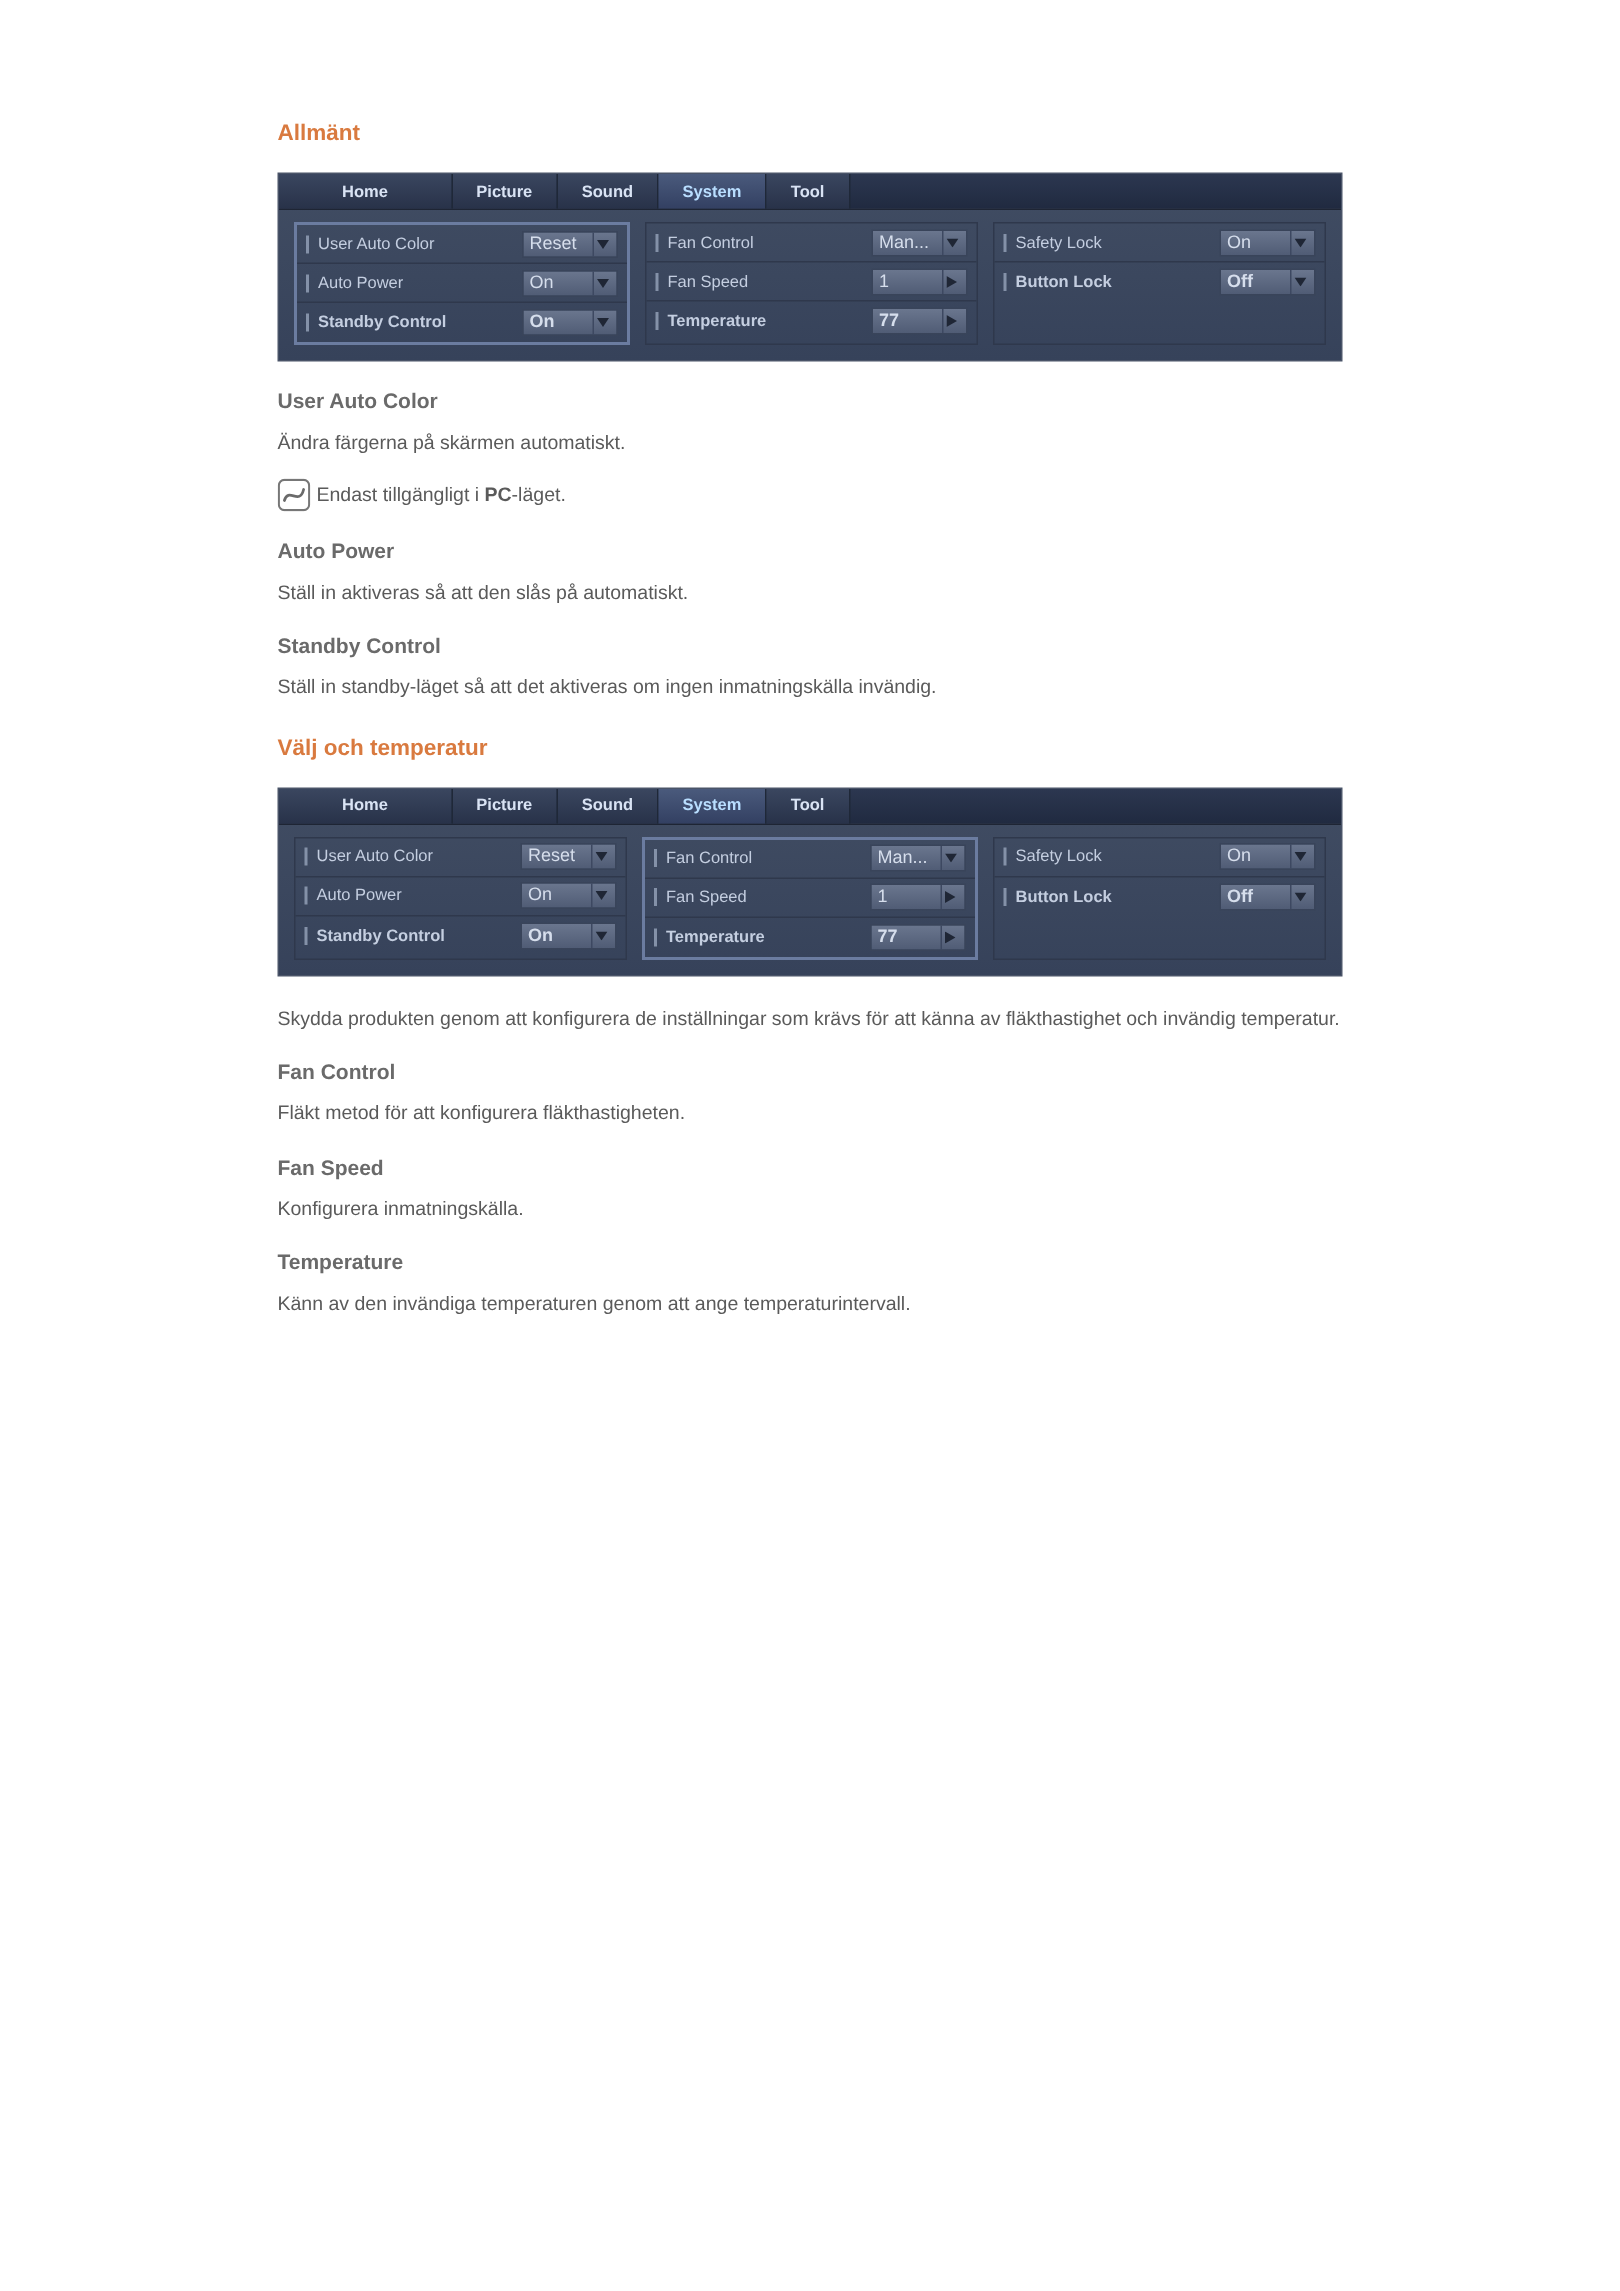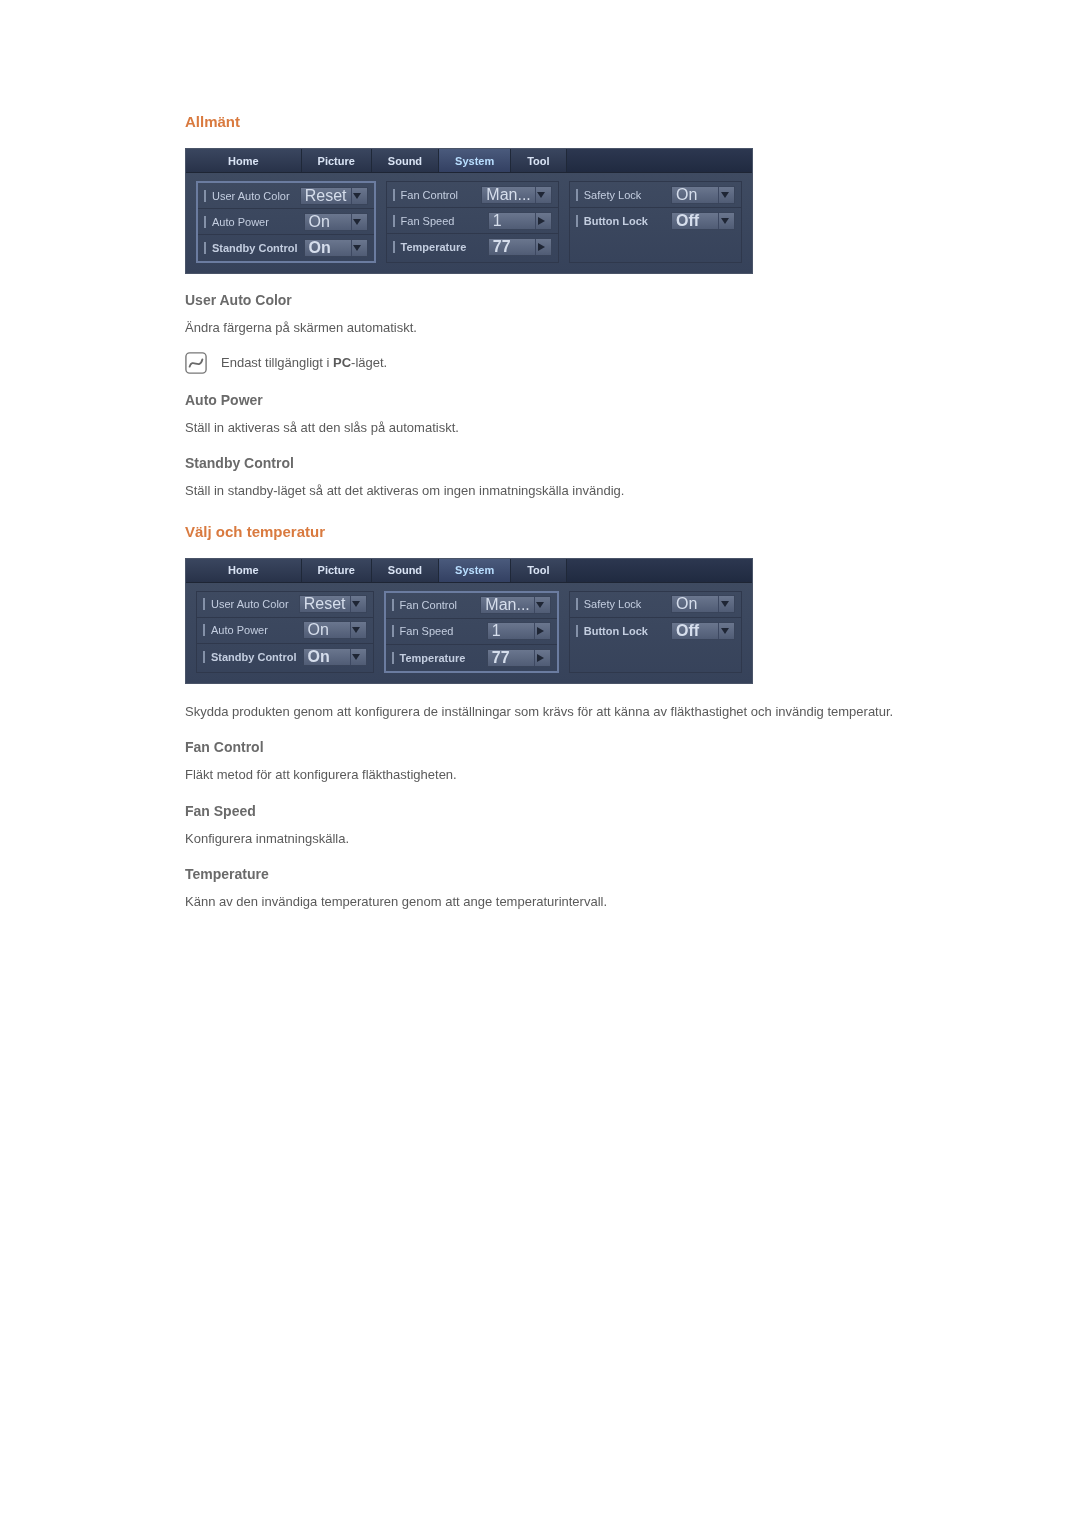--- a/index.html
+++ b/index.html
@@ -4,21 +4,21 @@
 <style>
   * { box-sizing: border-box; margin: 0; padding: 0; }
   body {
     background: #fff;
     font-family: Arial, Helvetica, sans-serif;
     font-size: 13px;
     color: #4a4a4a;
     width: 1080px;
   }
   .page {
-    padding: 113px 185px 200px 185px;
+    padding: 80px 185px 200px 185px;
   }
   h2.orange {
     color: #d97a3f;
     font-size: 15px;
     font-weight: bold;
     margin-bottom: 18px;
   }
   h3.gray {
     color: #6a6a6a;
     font-size: 14px;
@@ -26,34 +26,34 @@
     margin: 18px 0 10px 0;
   }
   p.body {
     color: #5a5a5a;
     line-height: 1.5;
     margin: 8px 0 12px 0;
   }
   .note-row {
     display: flex;
     align-items: center;
-    gap: 14px;
+    gap: 4px;
     margin: 14px 0 18px 0;
   }
   .note-row .note-text { color: #5a5a5a; }
   .note-row b { font-weight: bold; }
   .note-icon {
     width: 22px; height: 22px;
     flex: 0 0 22px;
     display: inline-flex; align-items: center; justify-content: center;
   }
 
   
   .panel {
-    width: 568px;
+    width: 710px;
     border: 1px solid #4a5468;
     background: linear-gradient(#414d63, #36425a);
     margin: 10px 0 18px 0;
   }
   .tabbar {
     display: flex;
     align-items: stretch;
     height: 24px;
     background: linear-gradient(#2c3750, #202a40);
     border-bottom: 1px solid #1e2534;
@@ -100,24 +100,24 @@
     color: #c4cee0;
     font-size: 11px;
     flex: 1;
     white-space: nowrap;
   }
   .dd {
     flex: 0 0 64px;
     height: 18px;
     background: linear-gradient(#6a768e, #505c75);
     border: 1px solid #39445a;
-    display: flex; align-items: center;
+    display: flex; 
     padding: 0 4px;
     color: #d6deec;
-    font-size: 16px;
+    font-size: 12px;
     position: relative;
   }
   .dd .dd-val { flex: 1; overflow: hidden; text-overflow: ellipsis; white-space: nowrap; }
   .dd .caret, .dd .arrow {
     width: 12px; height: 100%;
     display: flex; align-items: center; justify-content: center;
     border-left: 1px solid #3d4861;
     margin-left: 4px;
   }
   .caret svg, .arrow svg { display: block; }

